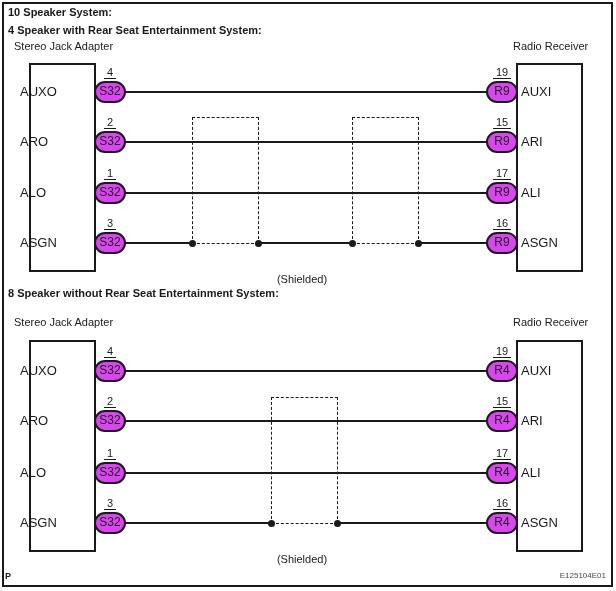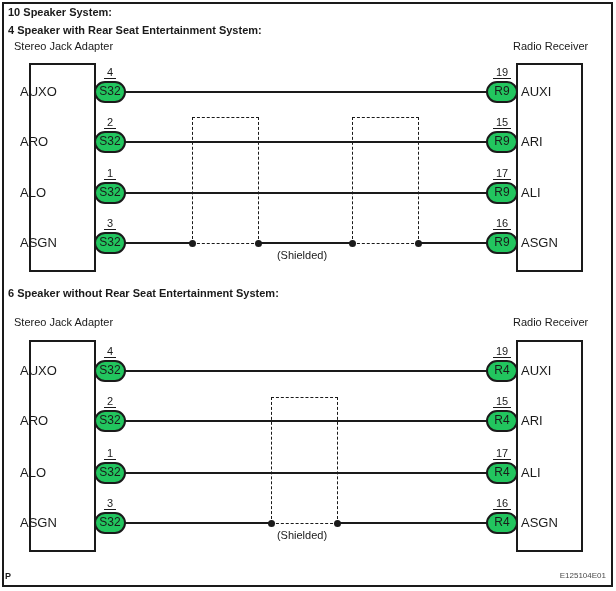--- a/index.html
+++ b/index.html
@@ -7,26 +7,26 @@
   body { width: 616px; height: 591px; font-family: "Liberation Sans", sans-serif; color: #1a1a1a; }
   .canvas { position: relative; width: 616px; height: 591px; background: #fff; overflow: hidden; }
   .border { position: absolute; left: 2px; top: 2px; width: 611px; height: 585px; border: 2px solid #1a1a1a; }
   .t { position: absolute; white-space: nowrap; font-size: 11px; line-height: 13px; }
   .bold { font-weight: bold; }
   .box { position: absolute; border: 2px solid #1a1a1a; }
   .wire { position: absolute; height: 2px; background: #1a1a1a; z-index: 1; }
   .pin { position: absolute; font-size: 13px; line-height: 16px; white-space: nowrap; z-index: 2; }
   .pin.r { text-align: left; }
   .oval { position: absolute; width: 32px; height: 22px; border: 2px solid #1a1a1a; border-radius: 11px;
-          background: #22c55e; text-align: center; font-size: 12px; line-height: 17px; z-index: 3; }
+          background: #d946ef; text-align: center; font-size: 12px; line-height: 17px; z-index: 3; }
   .num { position: absolute; width: 32px; text-align: center; font-size: 11px; z-index: 2; }
   .num span { display: inline-block; border-bottom: 1px solid #1a1a1a; padding: 0 3px; line-height: 12px; }
   .shield { position: absolute; border: 1px dashed #1a1a1a; z-index: 1; }
   .dot { position: absolute; width: 7px; height: 7px; border-radius: 50%; background: #1a1a1a; z-index: 4; }
-  .shlbl { position: absolute; width: 120px; text-align: center; font-size: 11px; }
+  .shlbl { position: absolute; width: 120px; text-align: center; font-size: 11px; margin-top: 24px; }
   .figcode { position: absolute; right: 10px; top: 571px; font-size: 8px; color: #4a4a4a; }
   .pmark { position: absolute; left: 5px; top: 571px; font-size: 9px; font-weight: bold; }
 </style>
 </head>
 <body>
 
 <div class="canvas">
   <div class="border"></div>
 
   <div class="t bold" style="left:8px; top:6px;">10 Speaker System:</div>
@@ -75,21 +75,21 @@
   <div class="num" style="left:486px; top:167px;"><span>17</span></div>
   <div class="pin" style="left:521px; top:185px;">ALI</div>
 
   <div class="pin r" style="left:20px; top:235px; width:72px;">ASGN</div>
   <div class="num" style="left:94px; top:217px;"><span>3</span></div>
   <div class="oval" style="left:94px; top:232px;">S32</div>
   <div class="oval" style="left:486px; top:232px;">R9</div>
   <div class="num" style="left:486px; top:217px;"><span>16</span></div>
   <div class="pin" style="left:521px; top:235px;">ASGN</div>
 
-  <div class="t bold" style="left:8px; top:287px;">6 Speaker without Rear Seat Entertainment System:</div>
+  <div class="t bold" style="left:8px; top:287px;">8 Speaker without Rear Seat Entertainment System:</div>
   <div class="t" style="left:14px; top:316px;">Stereo Jack Adapter</div>
   <div class="t" style="left:513px; top:316px;">Radio Receiver</div>
 
   <div class="box" style="left:29px; top:340px; width:67px; height:212px;"></div>
   <div class="box" style="left:516px; top:340px; width:67px; height:212px;"></div>
 
   <div class="wire" style="left:124px; top:370px; width:364px;"></div>
   <div class="wire" style="left:124px; top:420px; width:364px;"></div>
   <div class="wire" style="left:124px; top:472px; width:364px;"></div>
 

